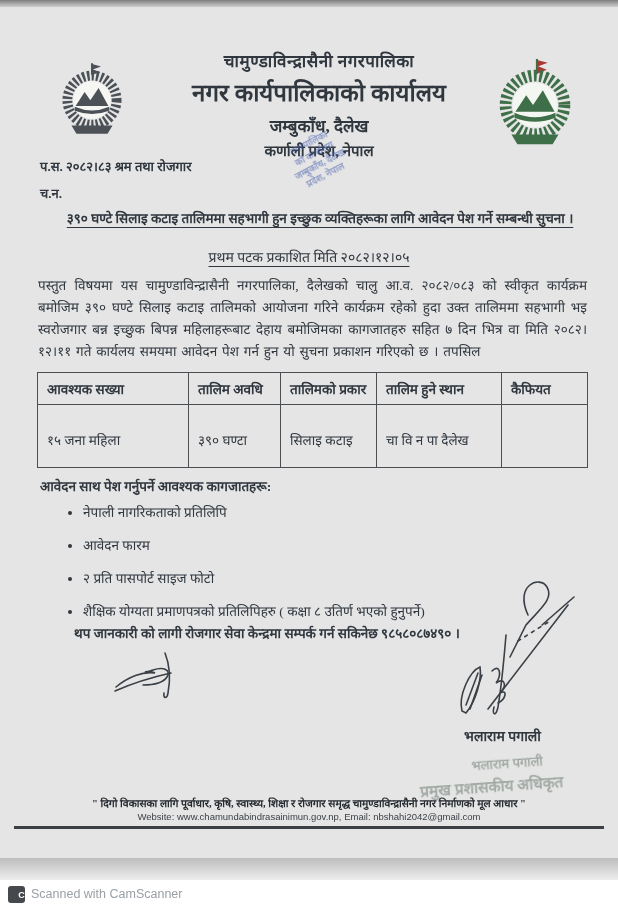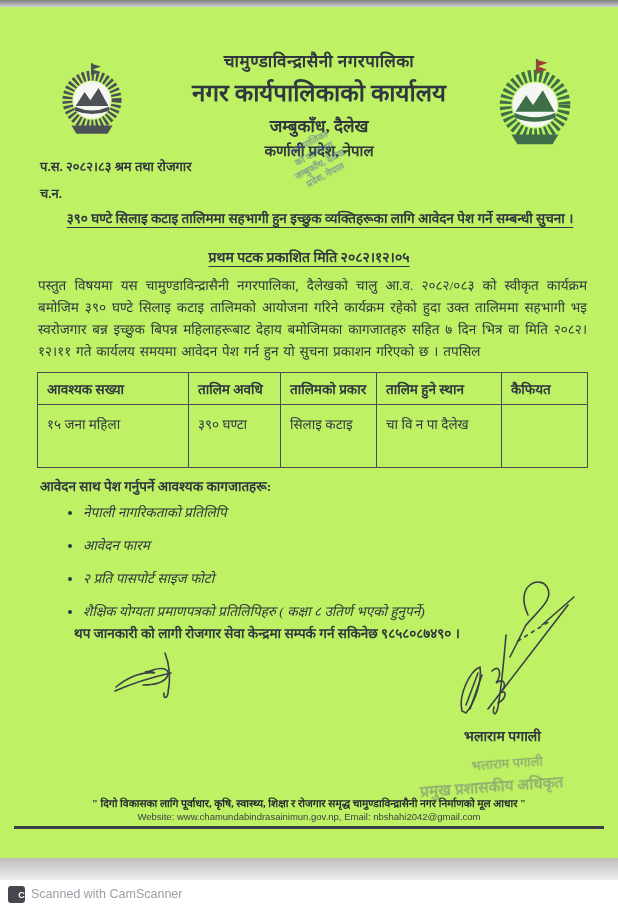--- a/index.html
+++ b/index.html
@@ -3,21 +3,21 @@
 <meta charset="utf-8">
 <style>
   * { margin:0; padding:0; box-sizing:border-box; }
   html,body { width:618px; height:910px; }
   body { font-family:"Liberation Serif","DejaVu Sans",serif; background:#ffffff; }
   .shot { position:relative; width:618px; height:910px; overflow:hidden; background:#ffffff; }
 
   .edge-top { position:absolute; left:0; top:0; width:618px; height:7px;
               background:linear-gradient(#7f7f7f,#cfcfcf); }
   .paper { position:absolute; left:0; top:7px; width:618px; height:851px;
-           background:#bef264; color:#30373f; }
+           background:#e5e5e5; color:#30373f; }
   .edge-bottom { position:absolute; left:0; top:858px; width:618px; height:22px;
                  background:linear-gradient(#bdbdbd,#ededed); }
   .cam-bar { position:absolute; left:0; top:880px; width:618px; height:30px; background:#ffffff; }
   .cs-badge { position:absolute; left:8px; top:6px; width:17px; height:17px; border-radius:3px;
               background:#45484d; color:#fff; font-family:"Liberation Sans",sans-serif;
               font-size:9px; font-weight:bold; display:flex; align-items:center; justify-content:center;padding-left:16px; }
   .cam-text { position:absolute; left:31px; top:7px; color:#9aa0a6;
               font-family:"Liberation Sans",sans-serif; font-size:12.5px; }
 
   
@@ -34,35 +34,35 @@
 
   .stamp-blue { position:absolute; left:232px; top:128px; width:170px; text-align:center;
                 transform:rotate(-28deg); color:rgba(72,96,176,.55); filter:blur(.3px);
                 font-size:9.5px; line-height:12px; font-weight:600; pointer-events:none; }
 
   .subject { position:absolute; left:11px; top:202px; width:618px; text-align:center;
              font-size:13.5px; font-weight:700; }
   .subject span, .pubdate span { text-decoration:underline; text-underline-offset:4px;
              text-decoration-thickness:1.3px; }
   .pubdate { position:absolute; left:0; top:240px; width:618px; text-align:center;
-             font-size:14px; font-weight:700; }
+             font-size:14px; font-weight:400; }
 
   .body-par { position:absolute; left:38px; top:268px; width:549px; font-size:13.5px;
               line-height:22px; text-align:justify; font-weight:500; word-spacing:1.5px; }
 
   table.training { position:absolute; left:37px; top:365px; width:550px;
                    border-collapse:collapse; table-layout:fixed; }
   table.training th, table.training td { border:1.6px solid #4b4f54; font-size:13.5px;
                    text-align:left; padding:6px 9px; }
   table.training th { font-weight:600; height:32px; }
-  table.training td { height:63px; vertical-align:top; padding-top:10px; }
+  table.training td { height:63px; vertical-align:top; padding-top:26px; }
 
   .doc-heading { position:absolute; left:40px; top:470px; font-size:13.5px; font-weight:600; }
   .doc-list { position:absolute; left:83px; top:496px; width:470px; list-style:disc; }
-  .doc-list li { font-size:13.5px; font-weight:500; margin-bottom:14px; line-height:19px;font-style:italic; }
+  .doc-list li { font-size:13.5px; font-weight:500; margin-bottom:14px; line-height:19px; }
 
   .contact-line { position:absolute; left:74px; top:617px; font-size:13.5px; font-weight:600; }
 
   .sig-left  { position:absolute; left:113px; top:640px; }
   .sig-right { position:absolute; left:448px; top:568px; }
 
   .signatory { position:absolute; left:415px; top:719px; width:175px; text-align:center; }
   .signatory-name  { font-size:14px; font-weight:600; }
   .signatory-title { font-size:14px; font-weight:600; margin-top:9px; }
 

